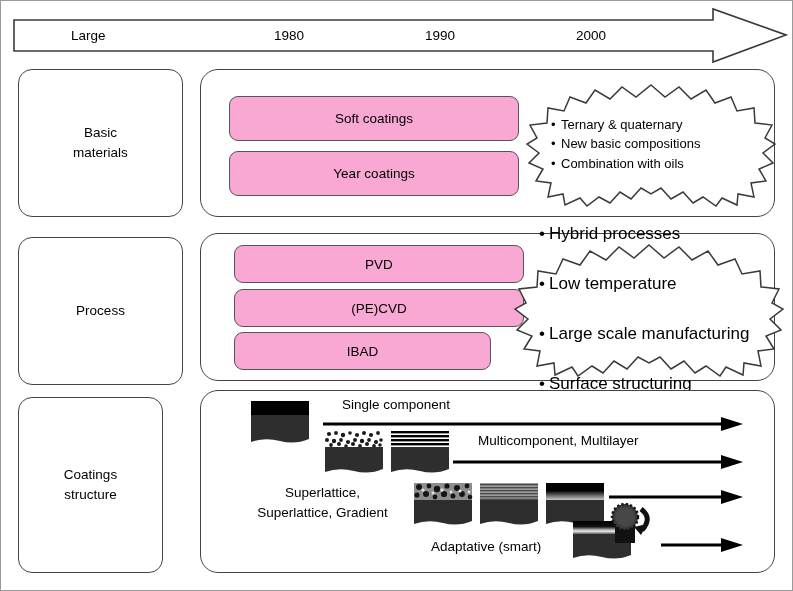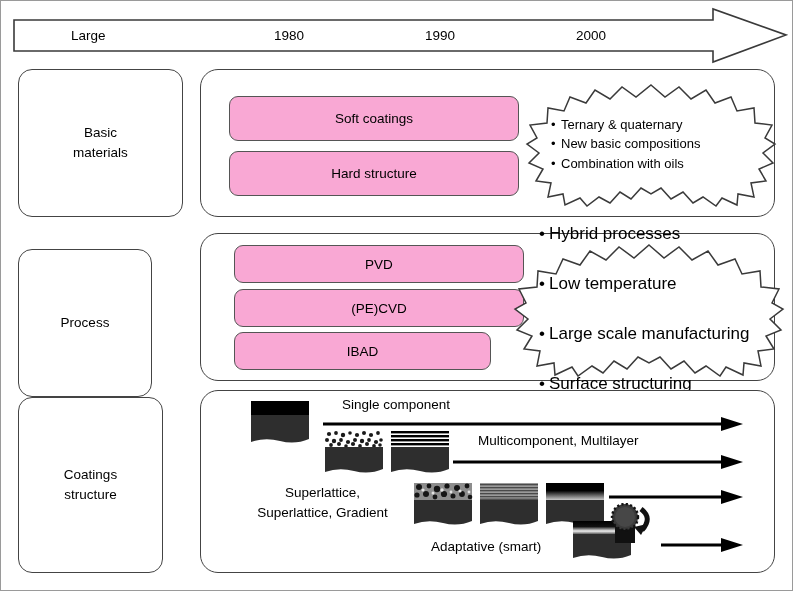--- a/index.html
+++ b/index.html
@@ -66,34 +66,34 @@
     <div>
       <div>Basic</div>
       <div>materials</div>
     </div>
   </div>
 
   <div class="abs rbox outer" style="left:199px;top:68px;width:575px;height:148px;">
   </div>
 
   <div class="abs inner-pill" style="left:228px;top:95px;width:290px;height:45px;">Soft coatings</div>
-  <div class="abs inner-pill" style="left:228px;top:150px;width:290px;height:45px;">Hard structure</div>
+  <div class="abs inner-pill" style="left:228px;top:150px;width:290px;height:45px;">Year coatings</div>
 
   <div class="burst" style="left:524px;top:80px;width:252px;height:126px;">
     <svg width="252" height="126" viewBox="0 0 252 126">
       <polygon fill="#ffffff" stroke="#3a3a3a" stroke-width="1.5" stroke-linejoin="miter" points="126,4 140,16 154,6 166,18 181,9 190,22 206,16 212,30 229,27 230,42 247,44 240,57 250,63 238,72 248,82 234,88 241,100 226,102 229,116 213,113 212,124 197,117 191,125 178,116 168,122 158,111 146,118 136,107 126,113 116,107 106,118 95,111 85,122 74,116 62,125 55,117 40,124 38,113 23,116 26,102 11,100 18,88 4,82 14,72 2,63 12,57 5,44 22,42 23,27 39,30 45,16 61,22 70,9 85,18 97,6 111,16"></polygon>
     </svg>
     <div class="burst-text">
       <div><span class="bullet">•</span><span>Ternary &amp; quaternary</span></div>
       <div><span class="bullet">•</span><span>New basic compositions</span></div>
       <div><span class="bullet">•</span><span>Combination with oils</span></div>
     </div>
   </div>
 
-  <div class="abs rbox label-box" style="left:17px;top:248px;width:134px;height:148px;border-radius:14px;">
+  <div class="abs rbox label-box" style="left:17px;top:236px;width:165px;height:148px;border-radius:14px;">
     <div>
       <div>Process</div>
     </div>
   </div>
 
   <div class="abs rbox outer" style="left:199px;top:232px;width:575px;height:148px;">
   </div>
 
   <div class="abs inner-pill" style="left:233px;top:244px;width:290px;height:38px;">PVD</div>
   <div class="abs inner-pill" style="left:233px;top:288px;width:290px;height:38px;">(PE)CVD</div>

